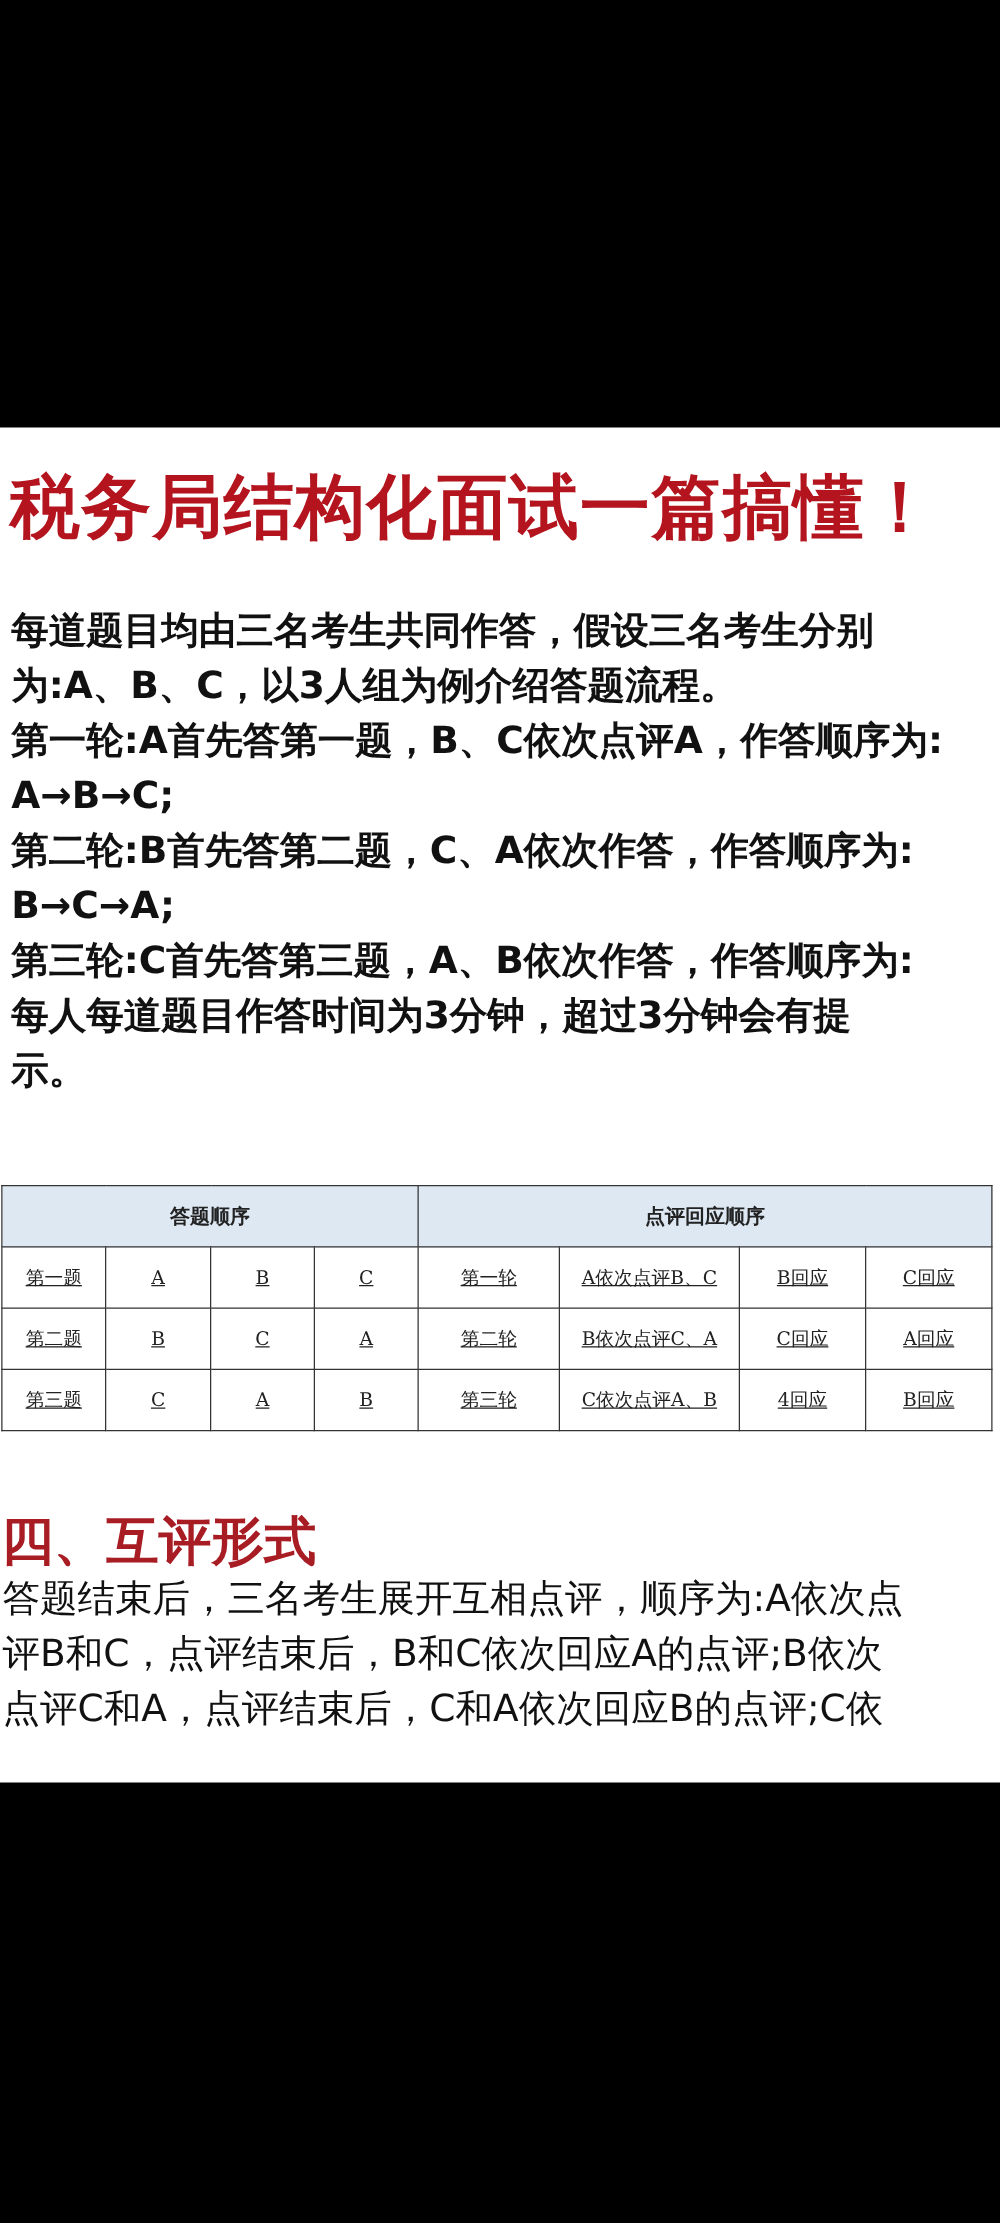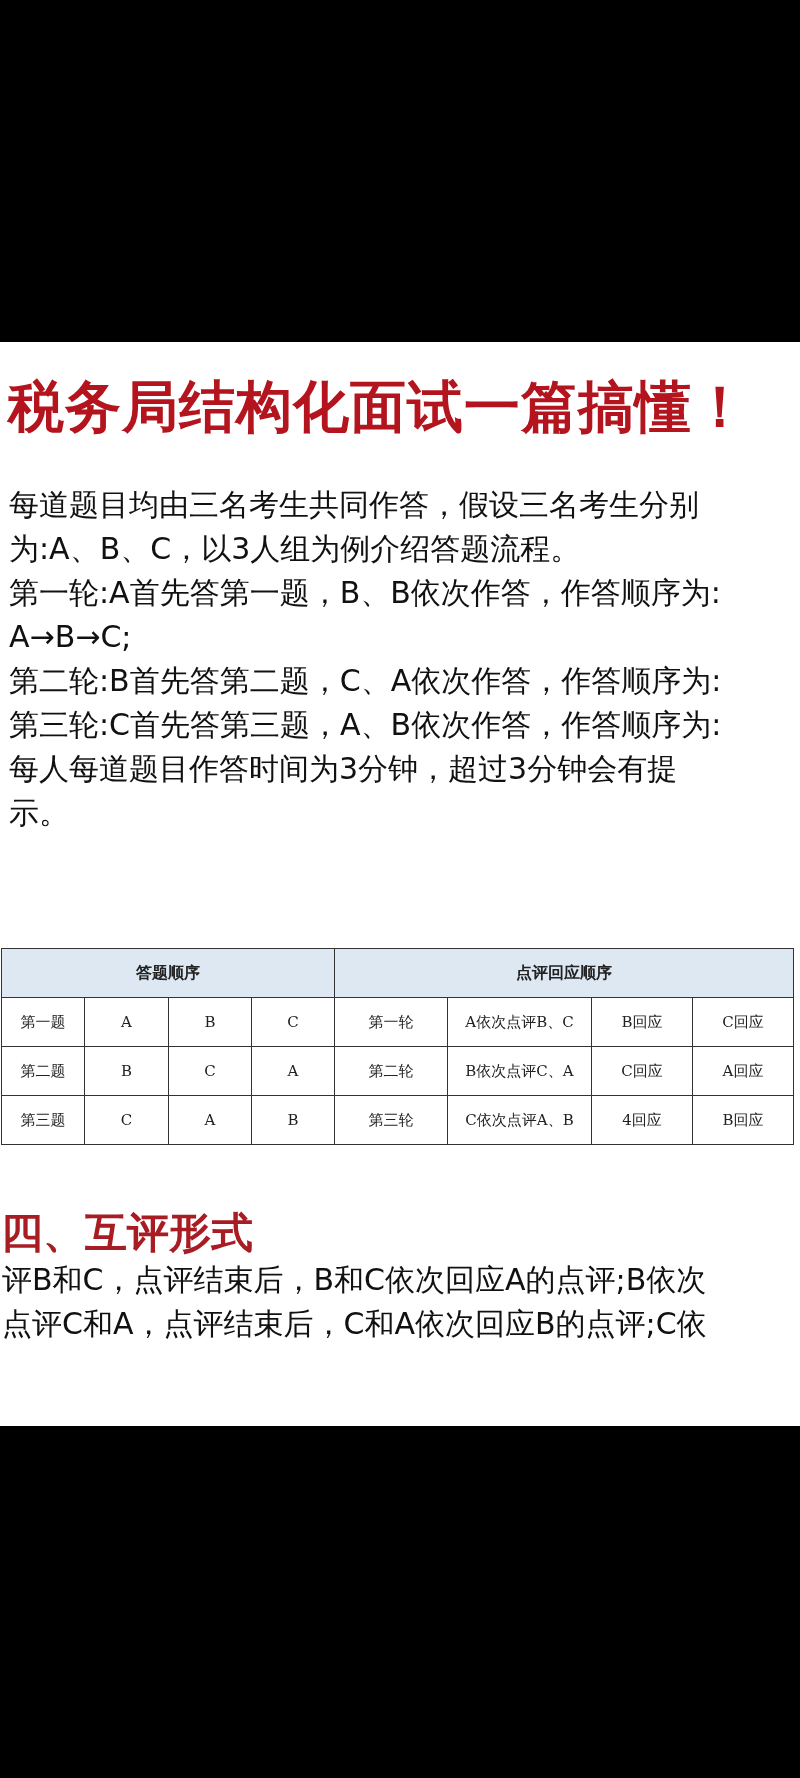--- a/index.html
+++ b/index.html
@@ -11,62 +11,63 @@
   .page {
     position: absolute; left: 0; top: 342px; width: 800px; height: 1084px;
     background: #fff;
   }
   .title {
     position: absolute; left: 8px; top: 30px; width: 790px;
     font-size: 56px; font-weight: bold; color: #b3141d;
     line-height: 70px; white-space: nowrap; letter-spacing: 1px;
   }
   .intro {
-    position: absolute; left: 9px; top: 141px; width: 790px;
+    position: absolute; left: 9px; top: 141px; width: 790px; font-weight: bold;
   }
   .line {
     font-size: 30px; line-height: 44px; height: 44px; color: #111;
     white-space: nowrap;
   }
   table.order {
     position: absolute; left: 1px; top: 606px; width: 792px; height: 197px;
     border-collapse: collapse; table-layout: fixed;
     font-family: "DejaVu Serif", "Liberation Serif", serif;
   }
   table.order td, table.order th {
     border: 1.5px solid #333; text-align: center; vertical-align: middle;
     font-size: 15px; color: #222; padding: 0; font-weight: normal;
   }
   table.order th {
     background: #dde8f3; font-weight: bold; font-size: 16px; height: 48px;
     font-family: "DejaVu Sans", "Liberation Sans", sans-serif;
   }
-  table.order td { height: 48px; }
+  table.order td { height: 48px; text-decoration: underline; }
   .section-heading {
     position: absolute; left: 1px; top: 868px; width: 790px;
     font-size: 42px; font-weight: bold; color: #a81c24; line-height: 46px;
     white-space: nowrap;
   }
   .section-body {
     position: absolute; left: 2px; top: 916px; width: 798px;
   }
 </style>
 </head>
 <body>
 
 <div class="page">
 
   <div class="title">税务局结构化面试一篇搞懂！</div>
 
   <div class="intro">
     <div class="line">每道题目均由三名考生共同作答，假设三名考生分别</div>
     <div class="line">为:A、B、C，以3人组为例介绍答题流程。</div>
-    <div class="line">第一轮:A首先答第一题，B、B依次作答，作答顺序为:</div>
+    <div class="line">第一轮:A首先答第一题，B、C依次点评A，作答顺序为:</div>
     <div class="line">A→B→C;</div>
     <div class="line">第二轮:B首先答第二题，C、A依次作答，作答顺序为:</div>
+    <div class="line">B→C→A;</div>
     <div class="line">第三轮:C首先答第三题，A、B依次作答，作答顺序为:</div>
     <div class="line">每人每道题目作答时间为3分钟，超过3分钟会有提</div>
     <div class="line">示。</div>
   </div>
 
   <table class="order">
     <colgroup>
       <col style="width:83px">
         <col style="width:84px">
         <col style="width:83px">
@@ -110,17 +111,18 @@
       <td>C依次点评A、B</td>
       <td>4回应</td>
       <td>B回应</td>
     </tr>
   </tbody>
     </table>
 
   <div class="section-heading">四、互评形式</div>
 
   <div class="section-body">
+    <div class="line">答题结束后，三名考生展开互相点评，顺序为:A依次点</div>
     <div class="line">评B和C，点评结束后，B和C依次回应A的点评;B依次</div>
     <div class="line">点评C和A，点评结束后，C和A依次回应B的点评;C依</div>
   </div>
 
 </div>
 
 </body></html>

